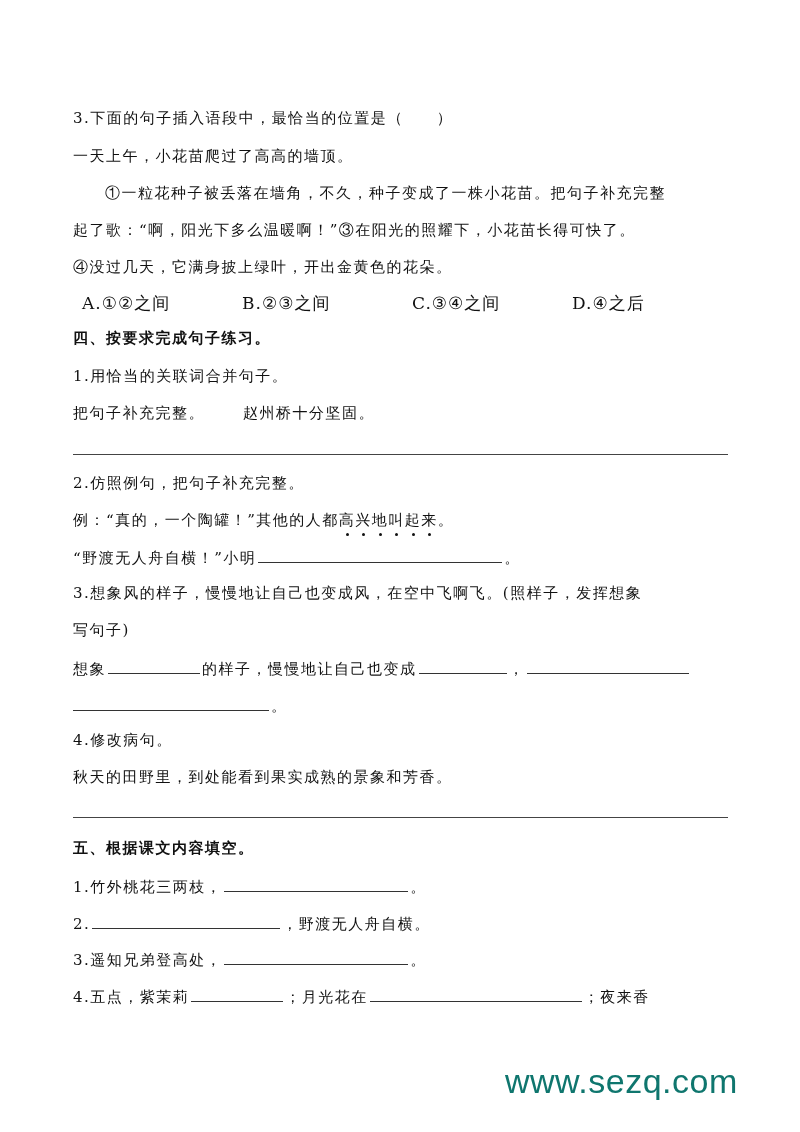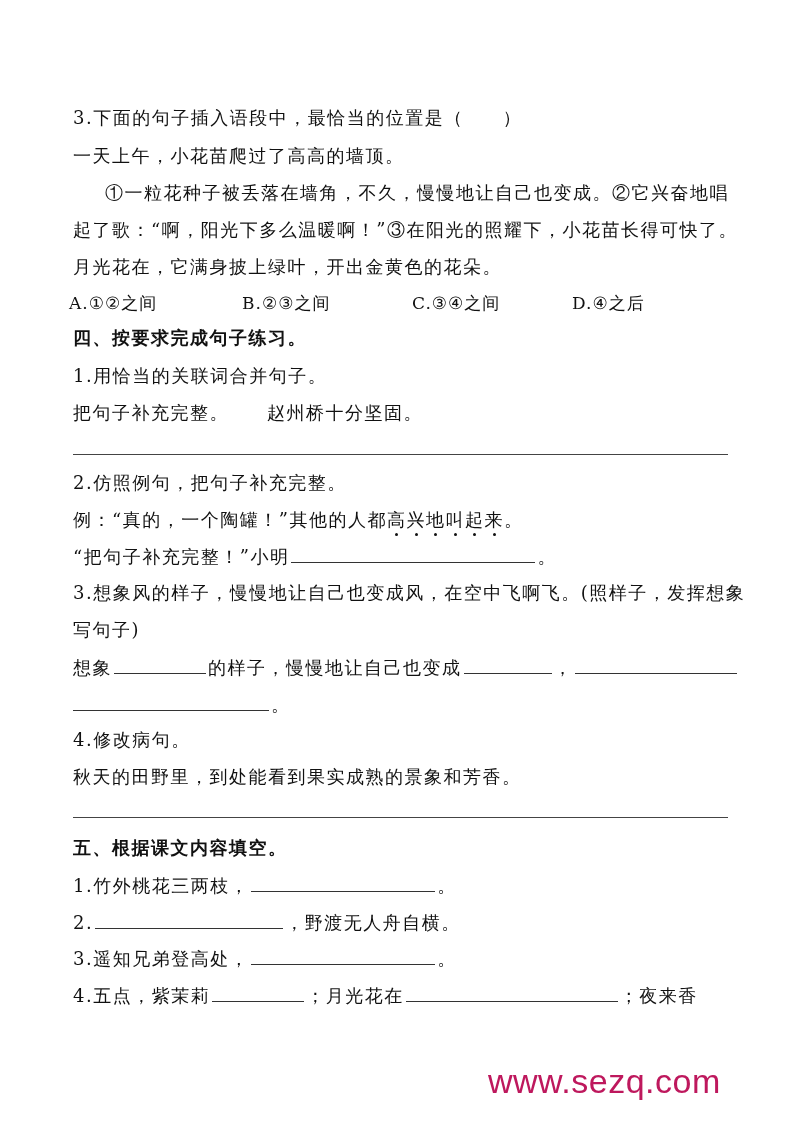--- a/index.html
+++ b/index.html
@@ -1,56 +1,56 @@
 <!DOCTYPE html>
 <html><head>
 <meta charset="utf-8">
 <style>
   html, body { margin: 0; padding: 0; background: #ffffff; }
   body { width: 800px; height: 1132px; position: relative; overflow: hidden;
          font-family: "DejaVu Serif", "Liberation Serif", serif; color: #111; }
-  .line { position: absolute; left: 73px; font-size: 18px; line-height: 20px; white-space: nowrap; letter-spacing: 1.5px; }
+  .line { position: absolute; left: 73px; font-size: 15px; line-height: 20px; white-space: nowrap; letter-spacing: 1.5px; }
   .bold { font-weight: bold; font-family: Liberation Sans, sans-serif; }
   .indent { left: 105px; }
   .rule { position: absolute; left: 73px; width: 655px; height: 0; border-top: 1.5px solid #444; }
   .blank { display: inline-block; border-bottom: 1.5px solid #333; height: 16px; vertical-align: baseline; margin: 0 2px; }
   .opt { position: absolute; font-size: 17px; line-height: 20px; white-space: nowrap; letter-spacing: 1px; }
   .dot { position: relative; display: inline-block; }
   .dot::after { content: ""; position: absolute; left: 50%; bottom: -6px; width: 3px; height: 3px; margin-left: -1.5px; background: #111; border-radius: 50%; }
-  .watermark { position: absolute; left: 488px; top: 1062px; font-family: "Liberation Sans", "DejaVu Sans", sans-serif;
-               font-size: 34px; color: #be185d; letter-spacing: 0.5px; }
+  .watermark { position: absolute; left: 505px; top: 1062px; font-family: "Liberation Sans", "DejaVu Sans", sans-serif;
+               font-size: 34px; color: #0f766e; letter-spacing: 0.5px; }
 </style>
 </head>
 <body>
 
 <div class="line" style="top:108px">3.下面的句子插入语段中，最恰当的位置是（　　）</div>
 <div class="line" style="top:146px">一天上午，小花苗爬过了高高的墙顶。</div>
-<div class="line indent" style="top:183px">①一粒花种子被丢落在墙角，不久，慢慢地让自己也变成。②它兴奋地唱</div>
+<div class="line indent" style="top:183px">①一粒花种子被丢落在墙角，不久，种子变成了一株小花苗。把句子补充完整</div>
 <div class="line" style="top:220px">起了歌：“啊，阳光下多么温暖啊！”③在阳光的照耀下，小花苗长得可快了。</div>
-<div class="line" style="top:257px">月光花在，它满身披上绿叶，开出金黄色的花朵。</div>
+<div class="line" style="top:257px">④没过几天，它满身披上绿叶，开出金黄色的花朵。</div>
 
-<div class="opt" style="left:69px; top:293px">A.①②之间</div>
+<div class="opt" style="left:82px; top:293px">A.①②之间</div>
 <div class="opt" style="left:242px; top:293px">B.②③之间</div>
 <div class="opt" style="left:412px; top:293px">C.③④之间</div>
 <div class="opt" style="left:572px; top:293px">D.④之后</div>
 
 <div class="line bold" style="top:328px">四、按要求完成句子练习。</div>
 
 <div class="line" style="top:366px">1.用恰当的关联词合并句子。</div>
 <div class="line" style="top:403px">
   <span>把句子补充完整。</span><span style="display:inline-block;width:38px"></span><span>赵州桥十分坚固。</span>
 </div>
 <div class="rule" style="top:454px"></div>
 
 <div class="line" style="top:473px">2.仿照例句，把句子补充完整。</div>
 <div class="line" style="top:510px">
   <span>例：“真的，一个陶罐！”其他的人都</span><span class="dot">高</span><span class="dot">兴</span><span class="dot">地</span><span class="dot">叫</span><span class="dot">起</span><span class="dot">来</span><span>。</span>
 </div>
 <div class="line" style="top:546px">
-  <span>“把句子补充完整！”小明</span><span class="blank" style="width:244px"></span><span>。</span>
+  <span>“野渡无人舟自横！”小明</span><span class="blank" style="width:244px"></span><span>。</span>
 </div>
 
 <div class="line" style="top:583px">3.想象风的样子，慢慢地让自己也变成风，在空中飞啊飞。(照样子，发挥想象</div>
 <div class="line" style="top:620px">写句子)</div>
 <div class="line" style="top:657px">
   <span>想象</span><span class="blank" style="width:92px"></span><span>的样子，慢慢地让自己也变成</span><span class="blank" style="width:88px"></span><span>，</span><span class="blank" style="width:162px"></span>
 </div>
 <div class="line" style="top:694px">
   <span class="blank" style="width:196px; margin-left:0"></span><span>。</span>
 </div>

